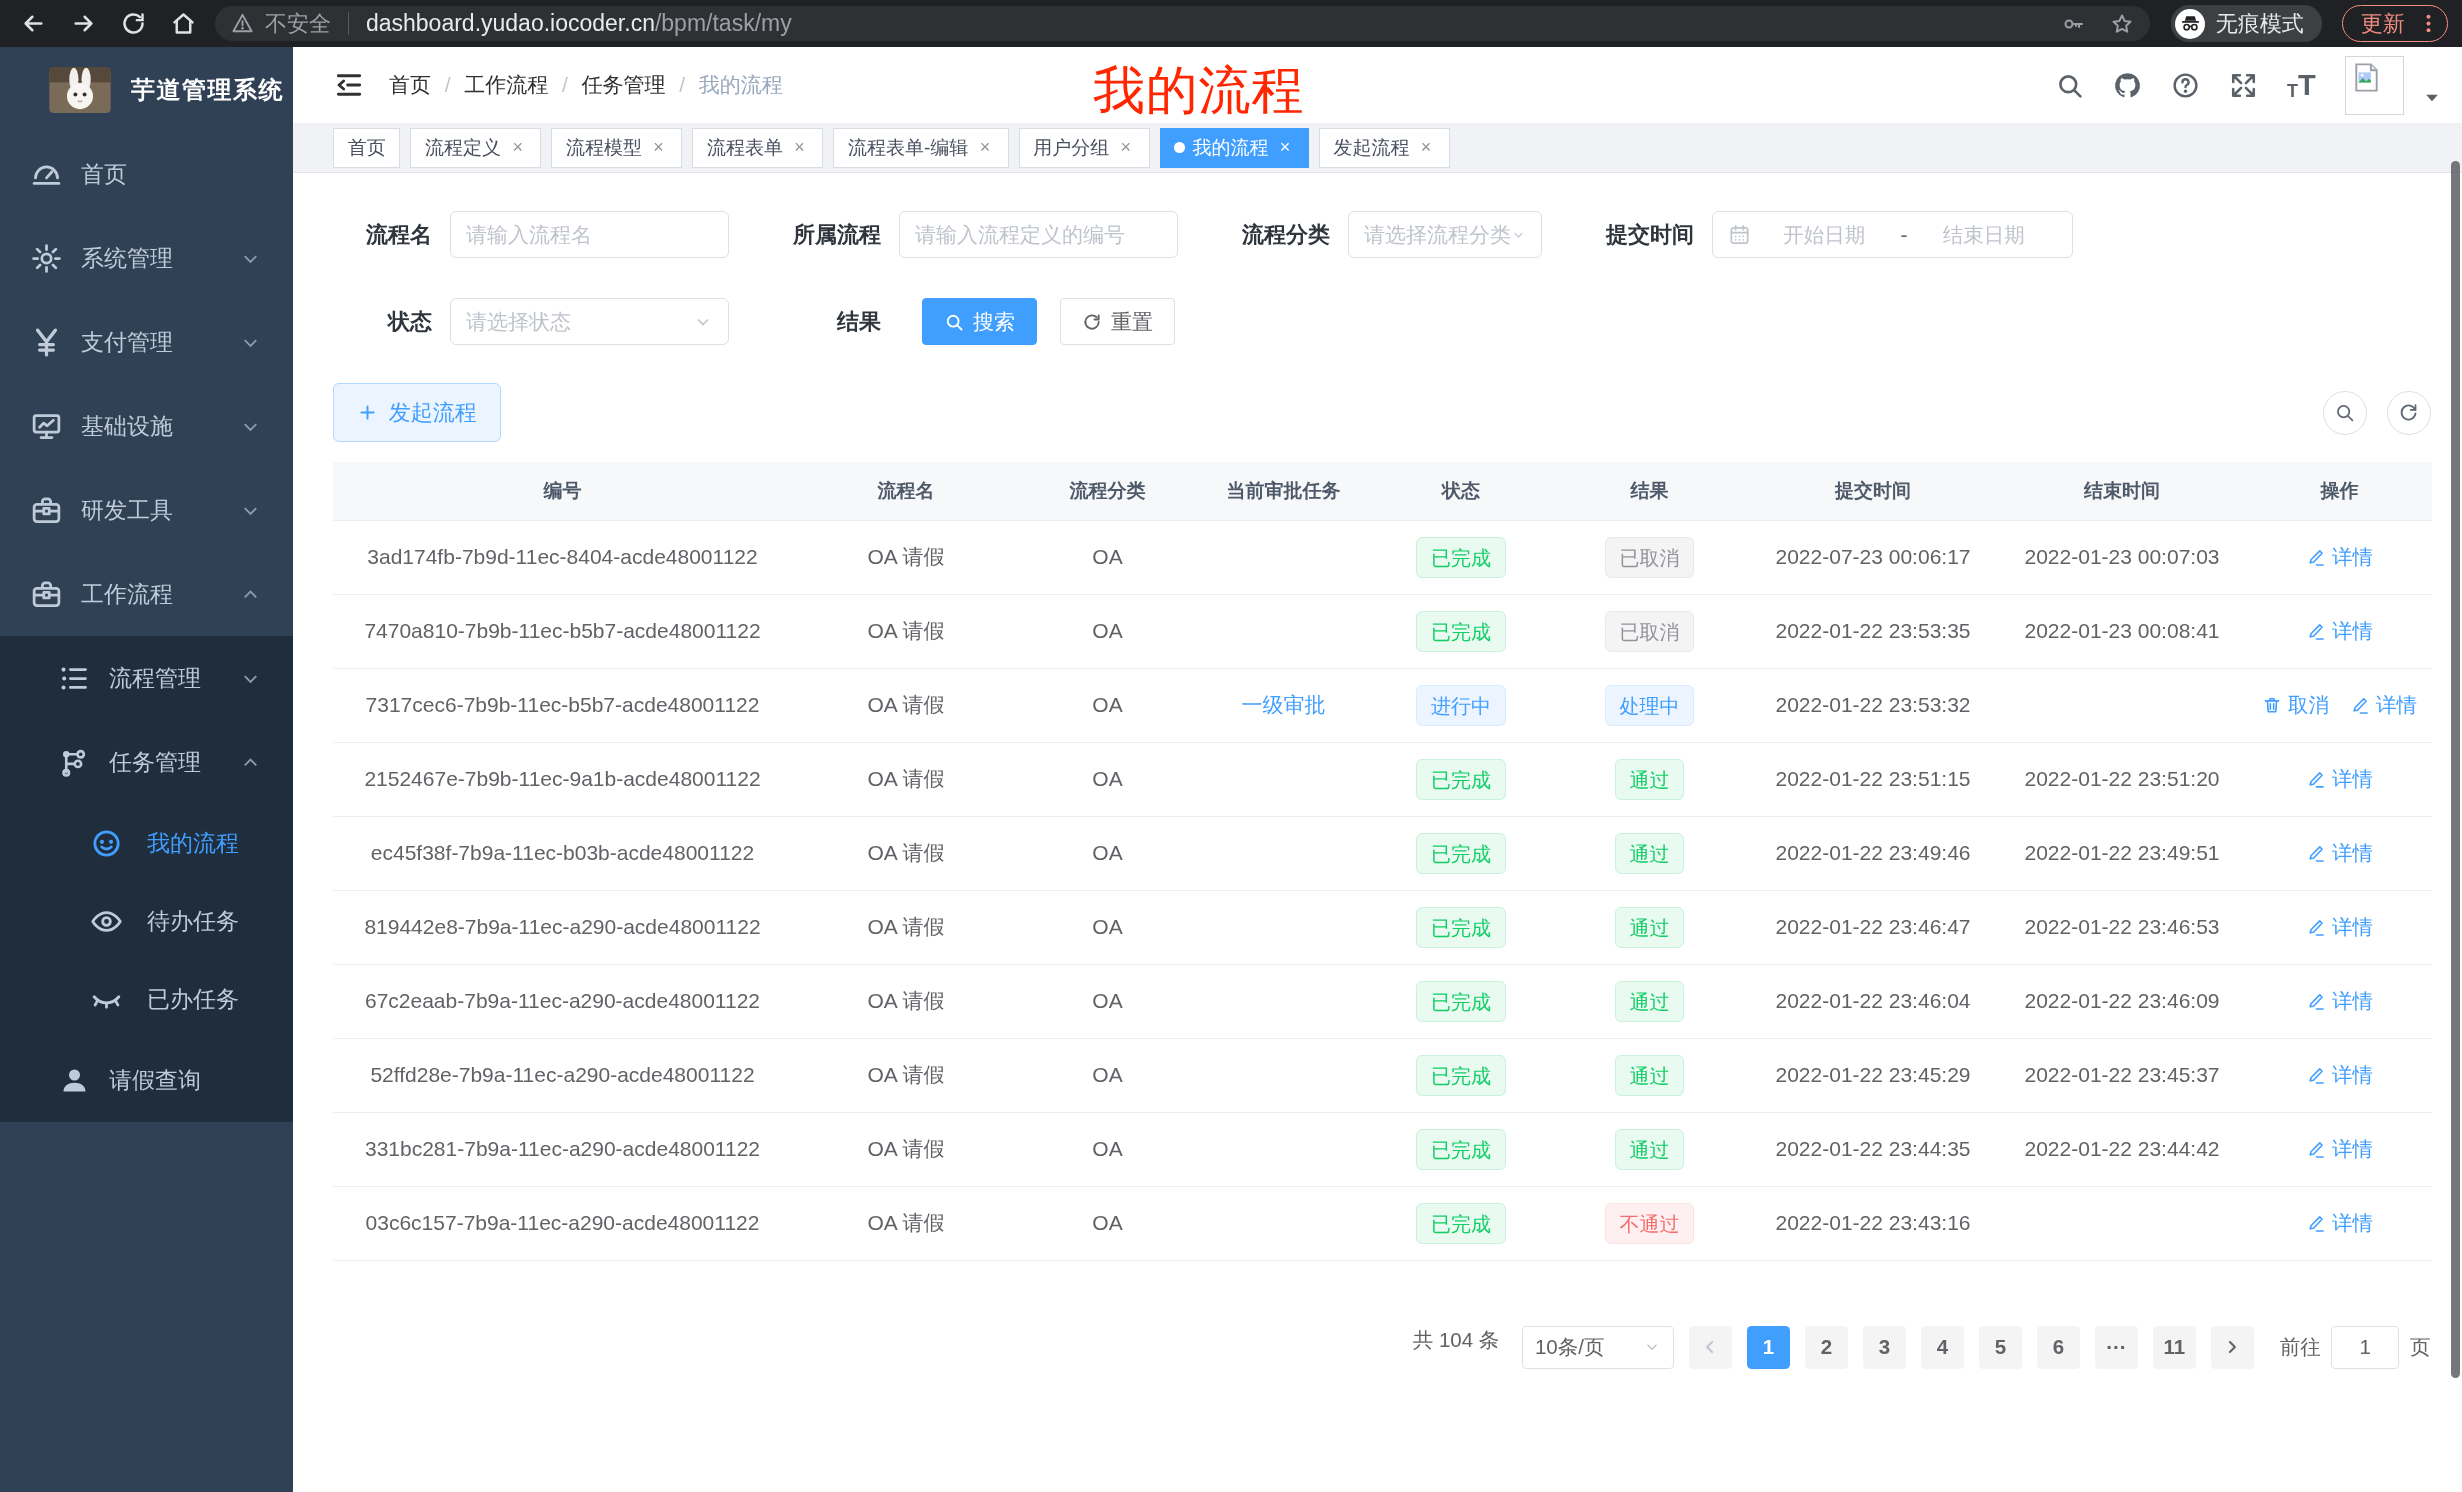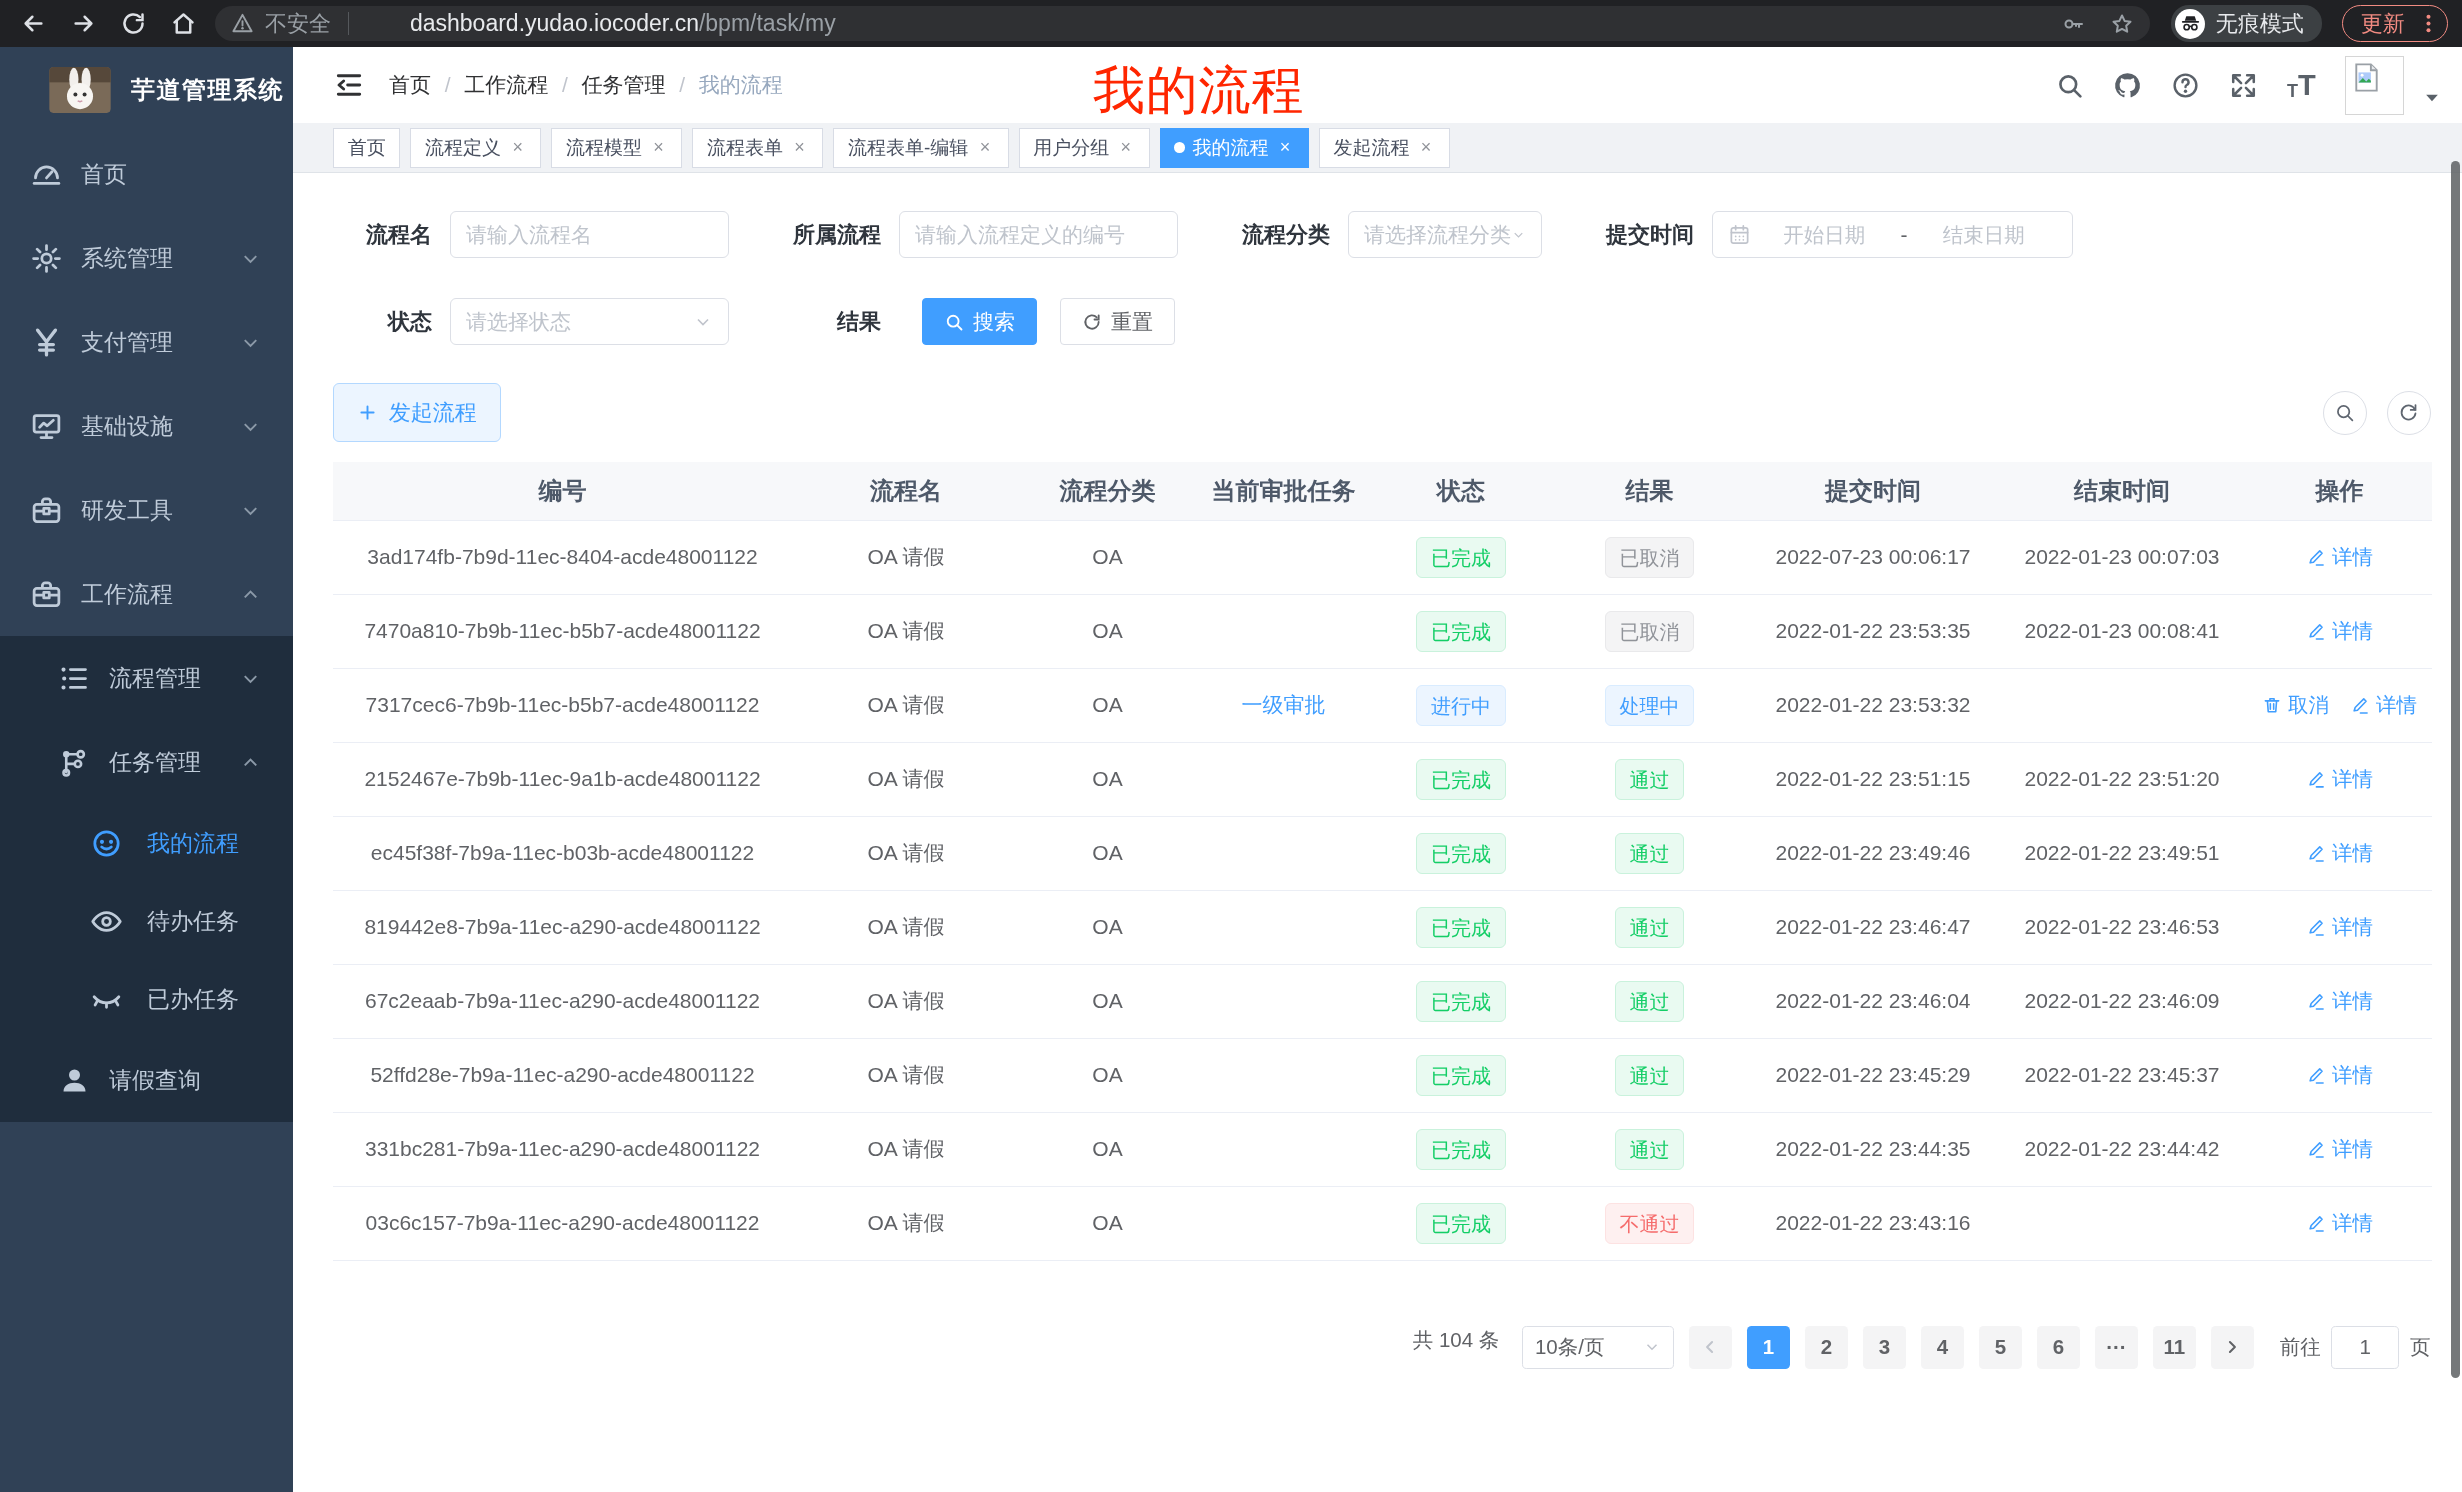--- a/index.html
+++ b/index.html
@@ -10,21 +10,21 @@
   .browser-bar { height:47px; background:#202124; display:flex; align-items:center; padding:0 13.7px; }
   .nav-btns { display:flex; align-items:center; gap:23px; padding:0 6px; }
   .bicon { width:27px; height:27px; color:#dee1e6; display:inline-flex; }
   .bicon svg { width:100%; height:100%; }
   .omnibox { width:1939px; height:35px; margin-left:12px; background:#2f3033; border-radius:17.5px;
     display:flex; align-items:center; padding:0 16.7px; gap:10.7px; }
   .omnibox .warn { width:23px; height:23px; color:#9aa0a6; display:inline-flex; }
   .omnibox .warn svg { width:100%; height:100%; }
   .sec-label { color:#9aa0a6; font-size:22px; }
   .omni-sep { width:1.5px; height:23px; background:#55585c; margin:0 6px; }
-  .url { font-size:23px; color:#e8eaed; white-space:nowrap;margin-left:44px; }
+  .url { font-size:23px; color:#e8eaed; white-space:nowrap; }
   .url .path { color:#9aa0a6; }
   .omni-spacer { flex:1; }
   .omni-icn { width:24px; height:24px; color:#9aa0a6; display:inline-flex; margin-left:13.7px; }
   .omni-icn svg { width:100%; height:100%; }
   .incog-chip { height:37px; margin-left:21px; background:#3c4043; border-radius:18px; color:#e8eaed;
     font-size:22px; display:flex; align-items:center; gap:10.7px; padding:0 18px 0 3.8px; white-space:nowrap; }
   .incog-icon { width:30px; height:30px; background:#fff; border-radius:50%; display:inline-flex;
     align-items:center; justify-content:center; }
   .incog-icon svg { width:23px; height:23px; }
   .update-pill { height:37px; margin-left:20px; border:1.5px solid #f28b82; border-radius:20px; color:#f28b82;
@@ -122,21 +122,21 @@
   .btn-create .bi { width:21px; height:21px; display:inline-flex; }
   .btn-create .bi svg { width:100%; height:100%; }
   .circle-btns { margin-left:auto; display:flex; gap:20px; padding-right:1.5px; }
   .circle-btn { width:44px; height:44px; border-radius:50%; border:0.8px solid #dcdfe6; background:#fff;
     display:flex; align-items:center; justify-content:center; cursor:pointer; color:#5f6670; }
   .circle-btn .ci { width:21px; height:21px; display:inline-flex; }
   .circle-btn .ci svg { width:100%; height:100%; }
 
   
   table.grid { margin-top:20px; width:2099px; border-collapse:collapse; table-layout:fixed; }
-  table.grid th { height:58px; background:#f7f8fa; color:#4e5969; font-size:24px; font-weight:600;
+  table.grid th { height:58px; background:#f7f8fa; color:#4e5969; font-size:19px; font-weight:600;
     text-align:center; border-bottom:0.8px solid #ebeef5; }
   table.grid td { height:74px; text-align:center; font-size:21px; color:#606266;
     border-bottom:0.8px solid #ebeef5; white-space:nowrap; overflow:hidden; }
   .task-link { color:var(--accent,#409eff); cursor:pointer; }
   .badge { display:inline-block; padding:0 13.7px; height:41px; line-height:40px; border-radius:6px;
     font-size:20px; border:0.8px solid transparent; }
   .badge.success { color:var(--success,#13ce66); background:#e9faf1; border-color:#c9f2dc; }
   .badge.primary { color:var(--accent,#409eff); background:#ecf5ff; border-color:#d9ecff; }
   .badge.info    { color:var(--info,#909399); background:#f4f4f5; border-color:#e9e9eb; }
   .badge.danger  { color:var(--danger,#f56c6c); background:#fef0f0; border-color:#fde2e2; }

